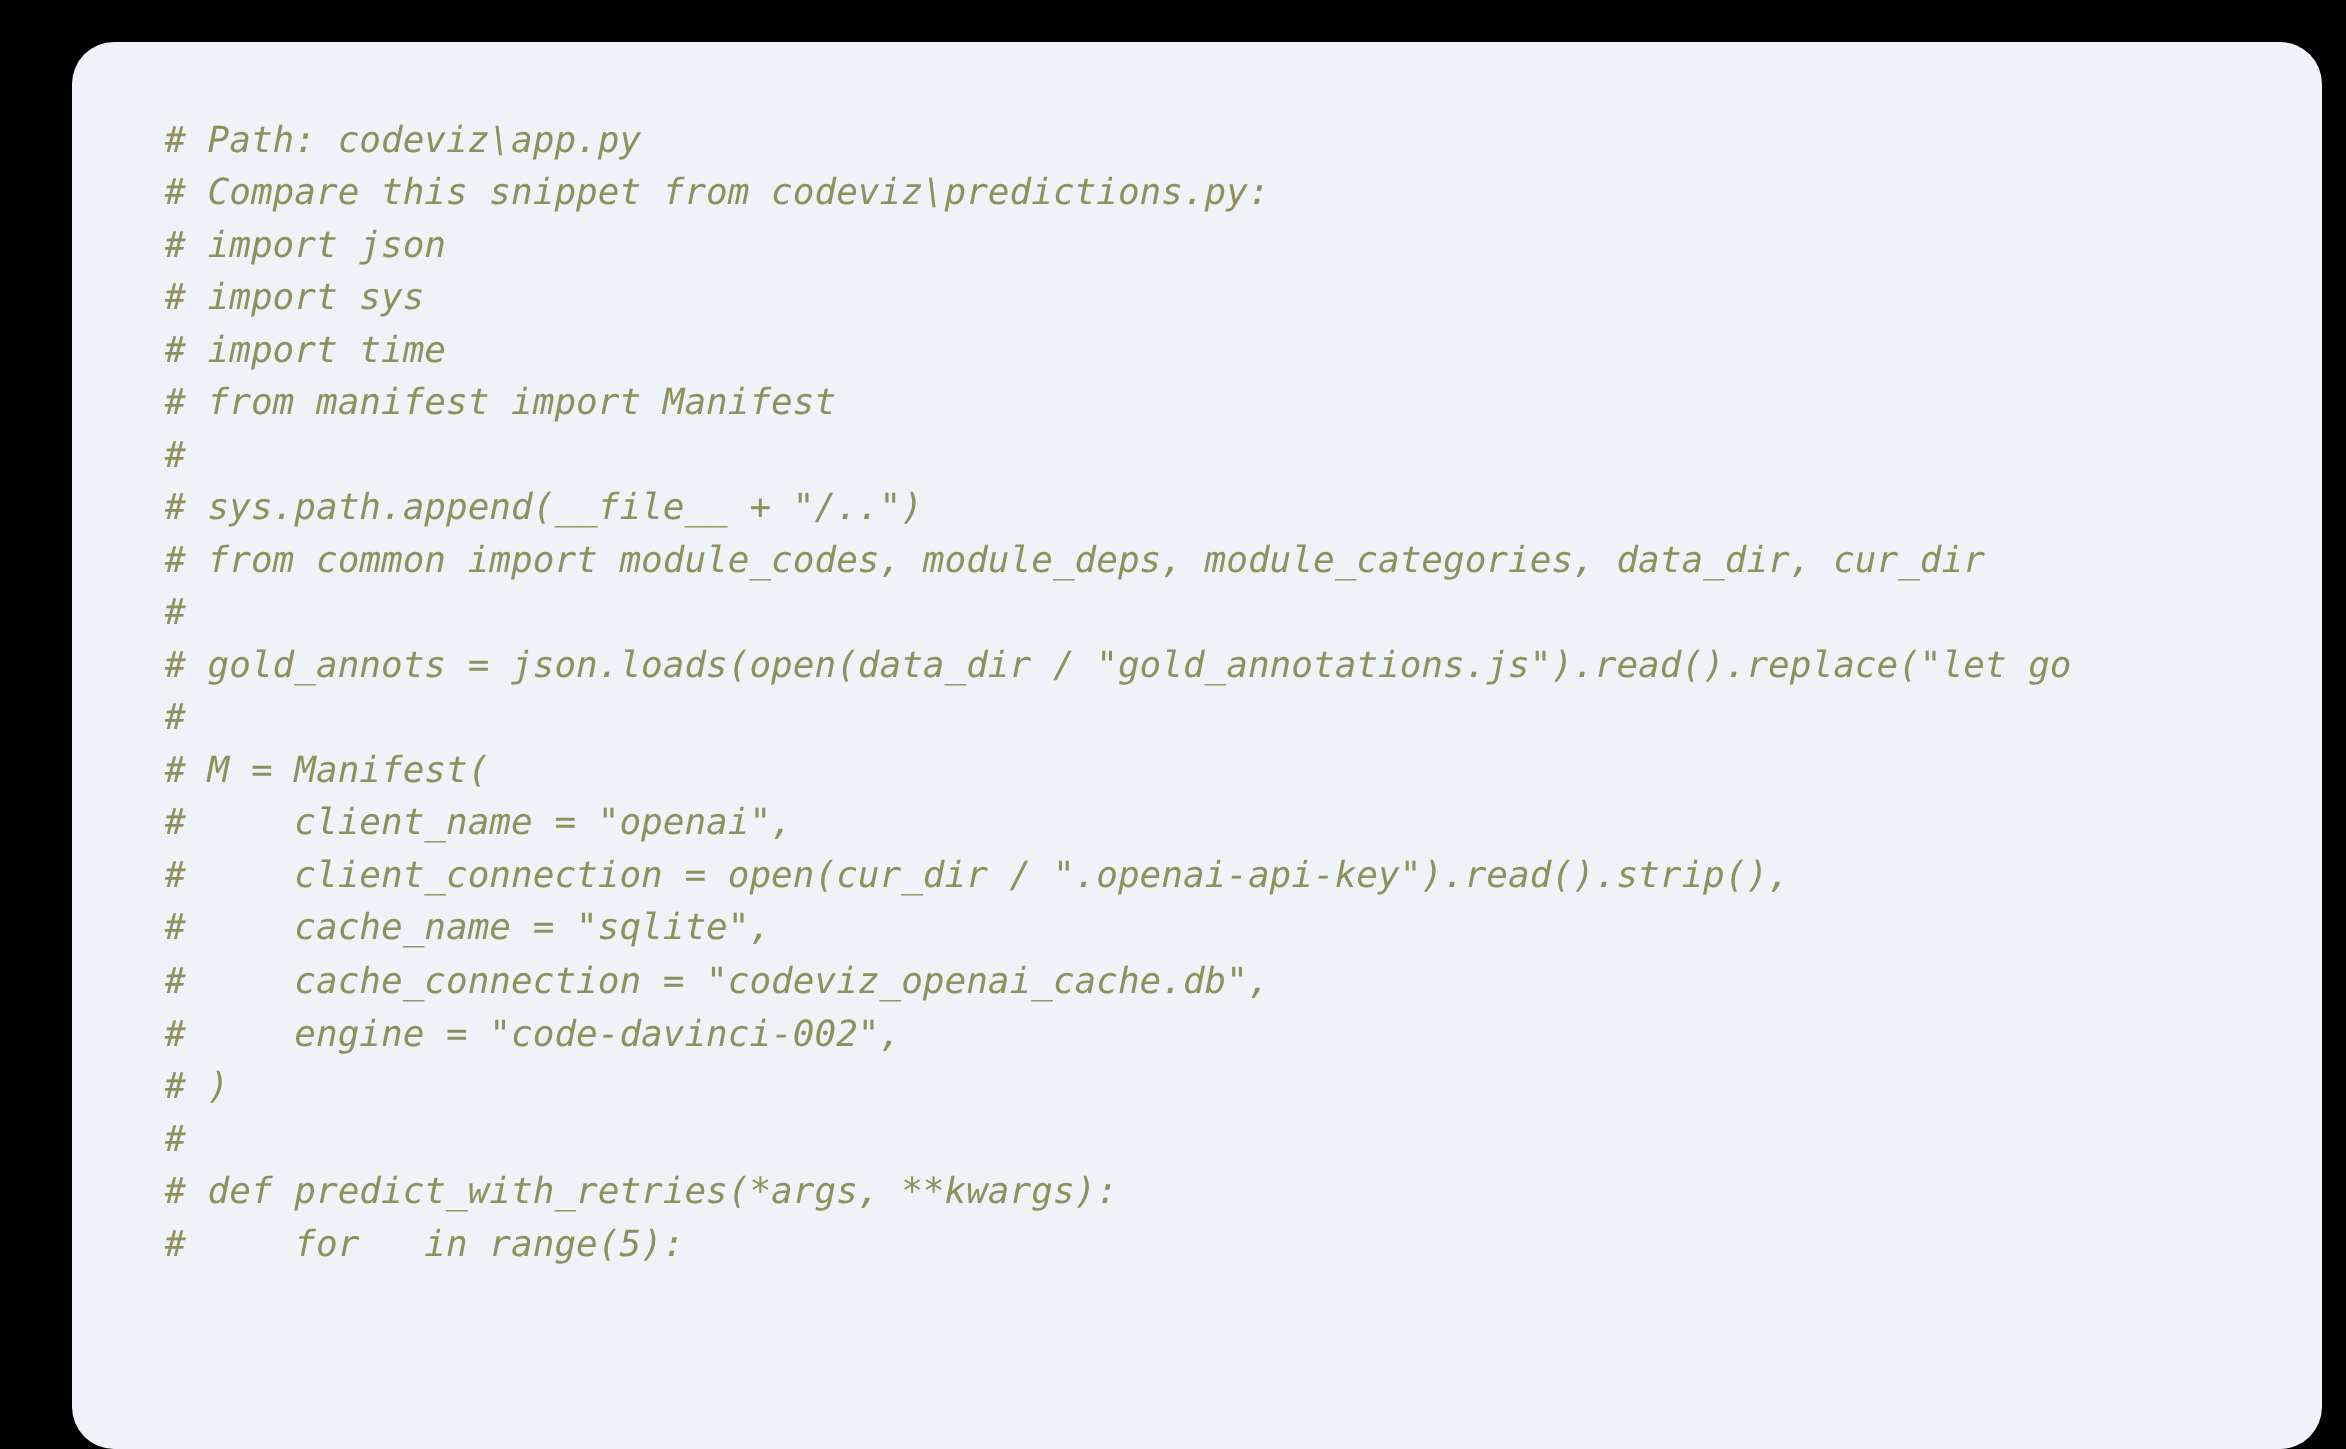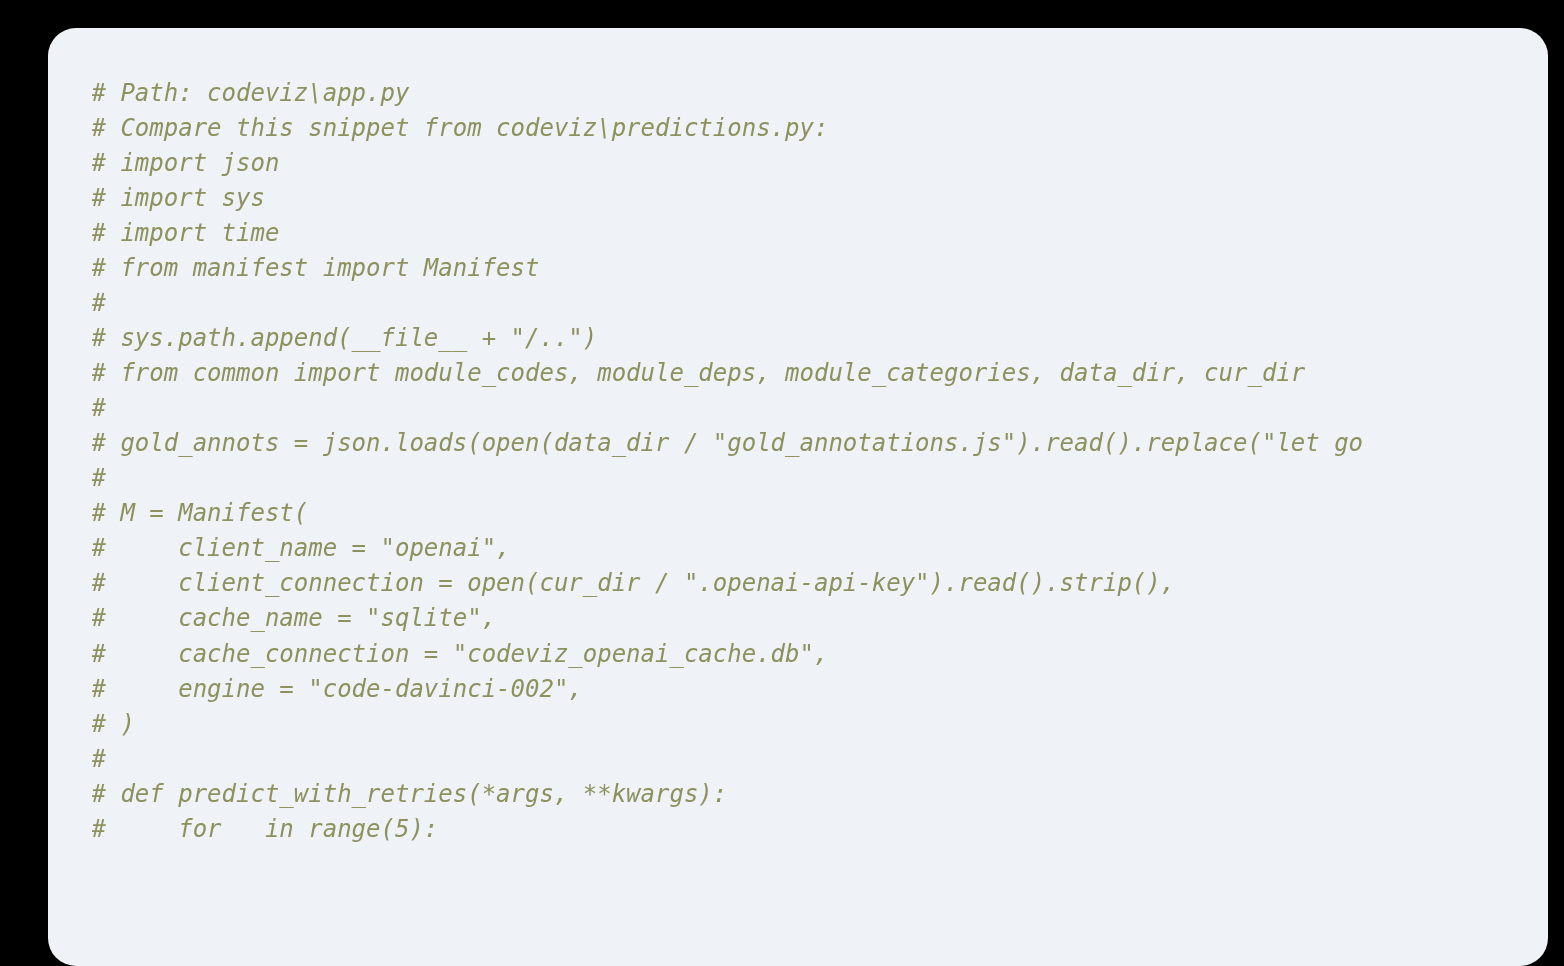--- a/index.html
+++ b/index.html
@@ -10,21 +10,21 @@
     align-items: flex-start;
     justify-content: center;
     overflow: hidden;
   }
   .code-block {
     background: #eff3f8;
     border-radius: 28px;
     width: 1500px;
     height: 938px;
     margin-top: 28px;
-    padding: 48px 40px 0 44px;
+    padding: 48px 40px 0 62px;
     overflow: hidden;
     position: relative;
     margin-left: 31px;
   }
   pre {
     font-family: "SFMono-Regular", Consolas, "Liberation Mono", Menlo, Courier, monospace;
     font-size: 24px;
     line-height: 1.46;
     white-space: pre;
     overflow: hidden;

